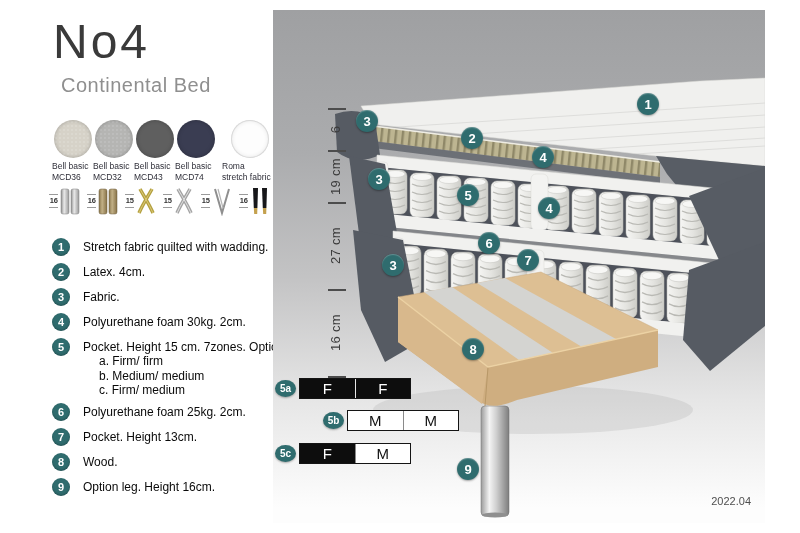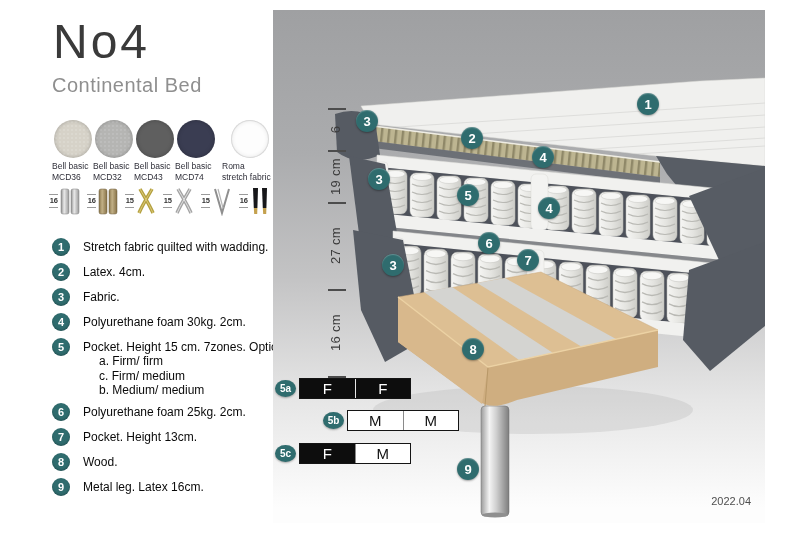--- a/index.html
+++ b/index.html
@@ -2,21 +2,21 @@
 <html><head>
 <meta charset="utf-8">
 <style>
   html,body{margin:0;padding:0;}
   body{width:800px;height:533px;background:#ffffff;font-family:"Liberation Sans",sans-serif;overflow:hidden;position:relative;}
   .page{position:absolute;inset:0;}
 
   
   .left-col{position:absolute;left:0;top:0;width:273px;height:533px;padding-left:22px;}
   .title{position:absolute;left:53px;top:14px;font-size:48px;font-weight:200;color:#3a3a3a;letter-spacing:3px;}
-  .subtitle{position:absolute;left:52px;top:74px;font-size:20px;font-weight:300;color:#8f8f8f;letter-spacing:.5px;}
+  .subtitle{position:absolute;left:61px;top:74px;font-size:20px;font-weight:300;color:#8f8f8f;letter-spacing:.5px;}
 
   .swatches{position:absolute;left:52px;top:120px;display:flex;align-items:flex-start;}
   .swatch{width:41px;text-align:left;margin-right:0px;}
   .swatch:last-child{width:56px;margin-left:6px;}
   .swatch-circle{width:38px;height:38px;border-radius:50%;margin:0 auto 3px auto;box-shadow:inset 0 0 4px rgba(0,0,0,.25);}
   .sw1{background:#d6d2c8;background-image:radial-gradient(circle,rgba(255,255,255,.5) 22%,transparent 26%);background-size:4px 4px;}
   .sw2{background:#b5b5b3;background-image:radial-gradient(circle,rgba(255,255,255,.45) 22%,transparent 26%);background-size:4px 4px;}
   .sw3{background:#5f5f5f;background-image:radial-gradient(circle,rgba(255,255,255,.25) 20%,transparent 25%);background-size:4px 4px;}
   .sw4{background:#3a3d52;background-image:radial-gradient(circle,rgba(255,255,255,.22) 20%,transparent 25%);background-size:4px 4px;}
   .sw5{background:#fdfdfd;box-shadow:inset 0 0 0 1px #d9d9d9, inset 0 0 5px rgba(0,0,0,.12);}
@@ -191,38 +191,38 @@
       <div class="list-item">
           <div class="num-circle">4</div>
           <div class="item-text">Polyurethane foam 30kg. 2cm.</div>
         </div>
       <div class="list-item" style="margin-bottom:2px;">
           <div class="num-circle">5</div>
           <div class="item-text">Pocket. Height 15 cm. 7zones. Option:</div>
         </div>
       <div class="sub-options">
         <div>a. Firm/ firm</div>
+        <div>b. Medium/ medium</div>
         <div>c. Firm/ medium</div>
-        <div>b. Medium/ medium</div>
       </div>
       <div class="list-item">
           <div class="num-circle">6</div>
           <div class="item-text">Polyurethane foam 25kg. 2cm.</div>
         </div>
       <div class="list-item">
           <div class="num-circle">7</div>
           <div class="item-text">Pocket. Height 13cm.</div>
         </div>
       <div class="list-item">
           <div class="num-circle">8</div>
           <div class="item-text">Wood.</div>
         </div>
       <div class="list-item">
           <div class="num-circle">9</div>
-          <div class="item-text">Metal leg. Latex 16cm.</div>
+          <div class="item-text">Option leg. Height 16cm.</div>
         </div>
     </div>
   </div>
 
   <div class="panel">
 
     <svg width="492" height="513" viewBox="0 0 492 513">
       <defs>
         <linearGradient id="sprG" x1="0" y1="0" x2="1" y2="0">
           <stop offset="0" stop-color="#f6f6f4"></stop>

